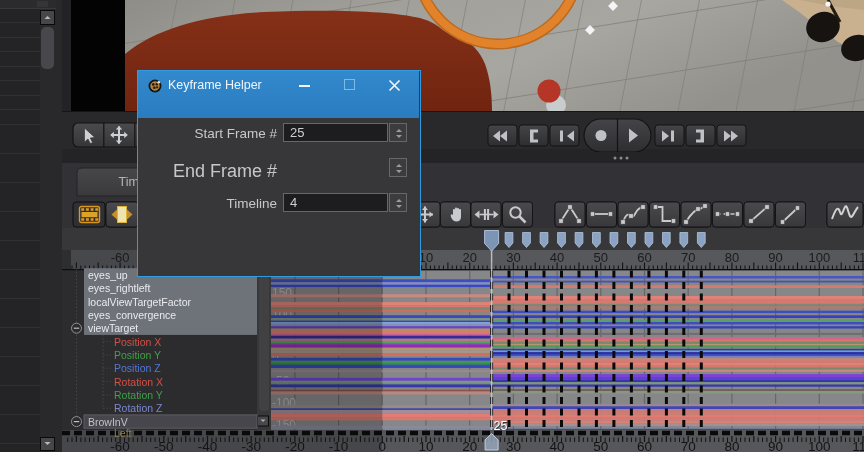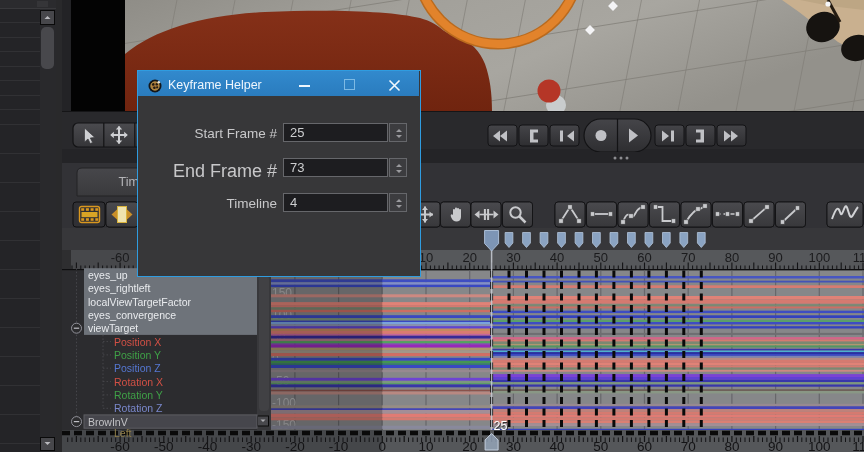--- a/index.html
+++ b/index.html
@@ -939,21 +939,21 @@
 <line x1="103" y1="408.3" x2="111" y2="408.3" stroke="#46464b" stroke-width="1" stroke-dasharray="1.5 2"></line>
 <text x="114" y="412.3" font-size="10.5" fill="#7a88cc" font-family="Liberation Sans">Rotation Z</text>
 <text x="88" y="425.6" font-size="10.5" fill="#c2c2c5" font-family="Liberation Sans">BrowInV</text>
 <circle cx="76.5" cy="421.6" r="5" fill="#2c2c2e" stroke="#92929a" stroke-width="1"></circle>
 <line x1="73.8" y1="421.6" x2="79.2" y2="421.6" stroke="#c0c0c6" stroke-width="1.2"></line>
 <text x="114" y="436.8" font-size="10.5" fill="#8f7d48" font-family="Liberation Sans">Left</text>
 </g>  
     </svg>
 
   <div class="abs" style="left:137px;top:70px;width:284px;height:207px;border:1.5px solid #2f9ce0;box-sizing:border-box;background:#373739;z-index:50;">
-    <div class="abs" style="left:0;top:0;width:281px;height:25px;background:linear-gradient(#3289cd,#2a7cbe);">
+    <div class="abs" style="left:0;top:0;width:281px;height:47px;background:linear-gradient(#3289cd,#2a7cbe);">
       <svg class="abs" style="left:10px;top:8px;" width="14" height="14" viewBox="0 0 14 14">
         <circle cx="7" cy="7" r="6.5" fill="#14161a"></circle>
         <circle cx="7" cy="7" r="4.2" fill="#a8793a"></circle>
         <circle cx="5.2" cy="5.4" r="1.3" fill="#241c12"></circle>
         <circle cx="8.8" cy="5.2" r="1.2" fill="#241c12"></circle>
         <circle cx="6.4" cy="8.8" r="1.3" fill="#241c12"></circle>
         <circle cx="9.2" cy="8.4" r="1.1" fill="#241c12"></circle>
         <circle cx="7" cy="7" r="4.2" fill="none" stroke="#caa24e" stroke-width="0.8"></circle>
         <circle cx="10.8" cy="3.2" r="1.3" fill="#e8e4da"></circle>
       </svg>
@@ -962,21 +962,20 @@
       <div class="abs" style="left:206px;top:8px;width:11px;height:11px;border:1px solid #7dbae4;box-sizing:border-box;"></div>
       <svg class="abs" style="left:250px;top:8px;" width="13" height="13">
           <path d="M1.5 1.5 L11.5 11.5 M11.5 1.5 L1.5 11.5" stroke="#f2f8fd" stroke-width="1.6"></path>
         </svg>
     </div>
 
     <div class="abs" style="right:143px;top:55px;font-size:13.5px;color:#c8c8ca;">Start Frame #</div>
     <div class="abs" style="right:143px;top:90px;font-size:18px;color:#c8c8ca;">End Frame #</div>
     <div class="abs" style="right:143px;top:125px;font-size:13.5px;color:#c8c8ca;">Timeline</div>
     <div class="abs" style="left:145px;top:52px;width:105px;height:19px;background:#1d1d20;border:1px solid #66676b;box-sizing:border-box;font-size:13px;color:#cdced0;line-height:17px;padding-left:6px;">25</div>
-    <div class="abs" style="left:145px;top:87px;width:105px;height:19px;background:#1d1d20;border:1px solid #66676b;box-sizing:border-box;font-size:13px;color:#cdced0;line-height:17px;padding-left:6px;">73</div>
     <div class="abs" style="left:145px;top:122px;width:105px;height:19px;background:#1d1d20;border:1px solid #66676b;box-sizing:border-box;font-size:13px;color:#cdced0;line-height:17px;padding-left:6px;">4</div>
 
     <div class="spin abs" style="left:251px;top:52px;"></div>
     <div class="spin abs" style="left:251px;top:87px;"></div>
     <div class="spin abs" style="left:251px;top:122px;"></div>
 
   </div>
 
 </div>
 <style>

